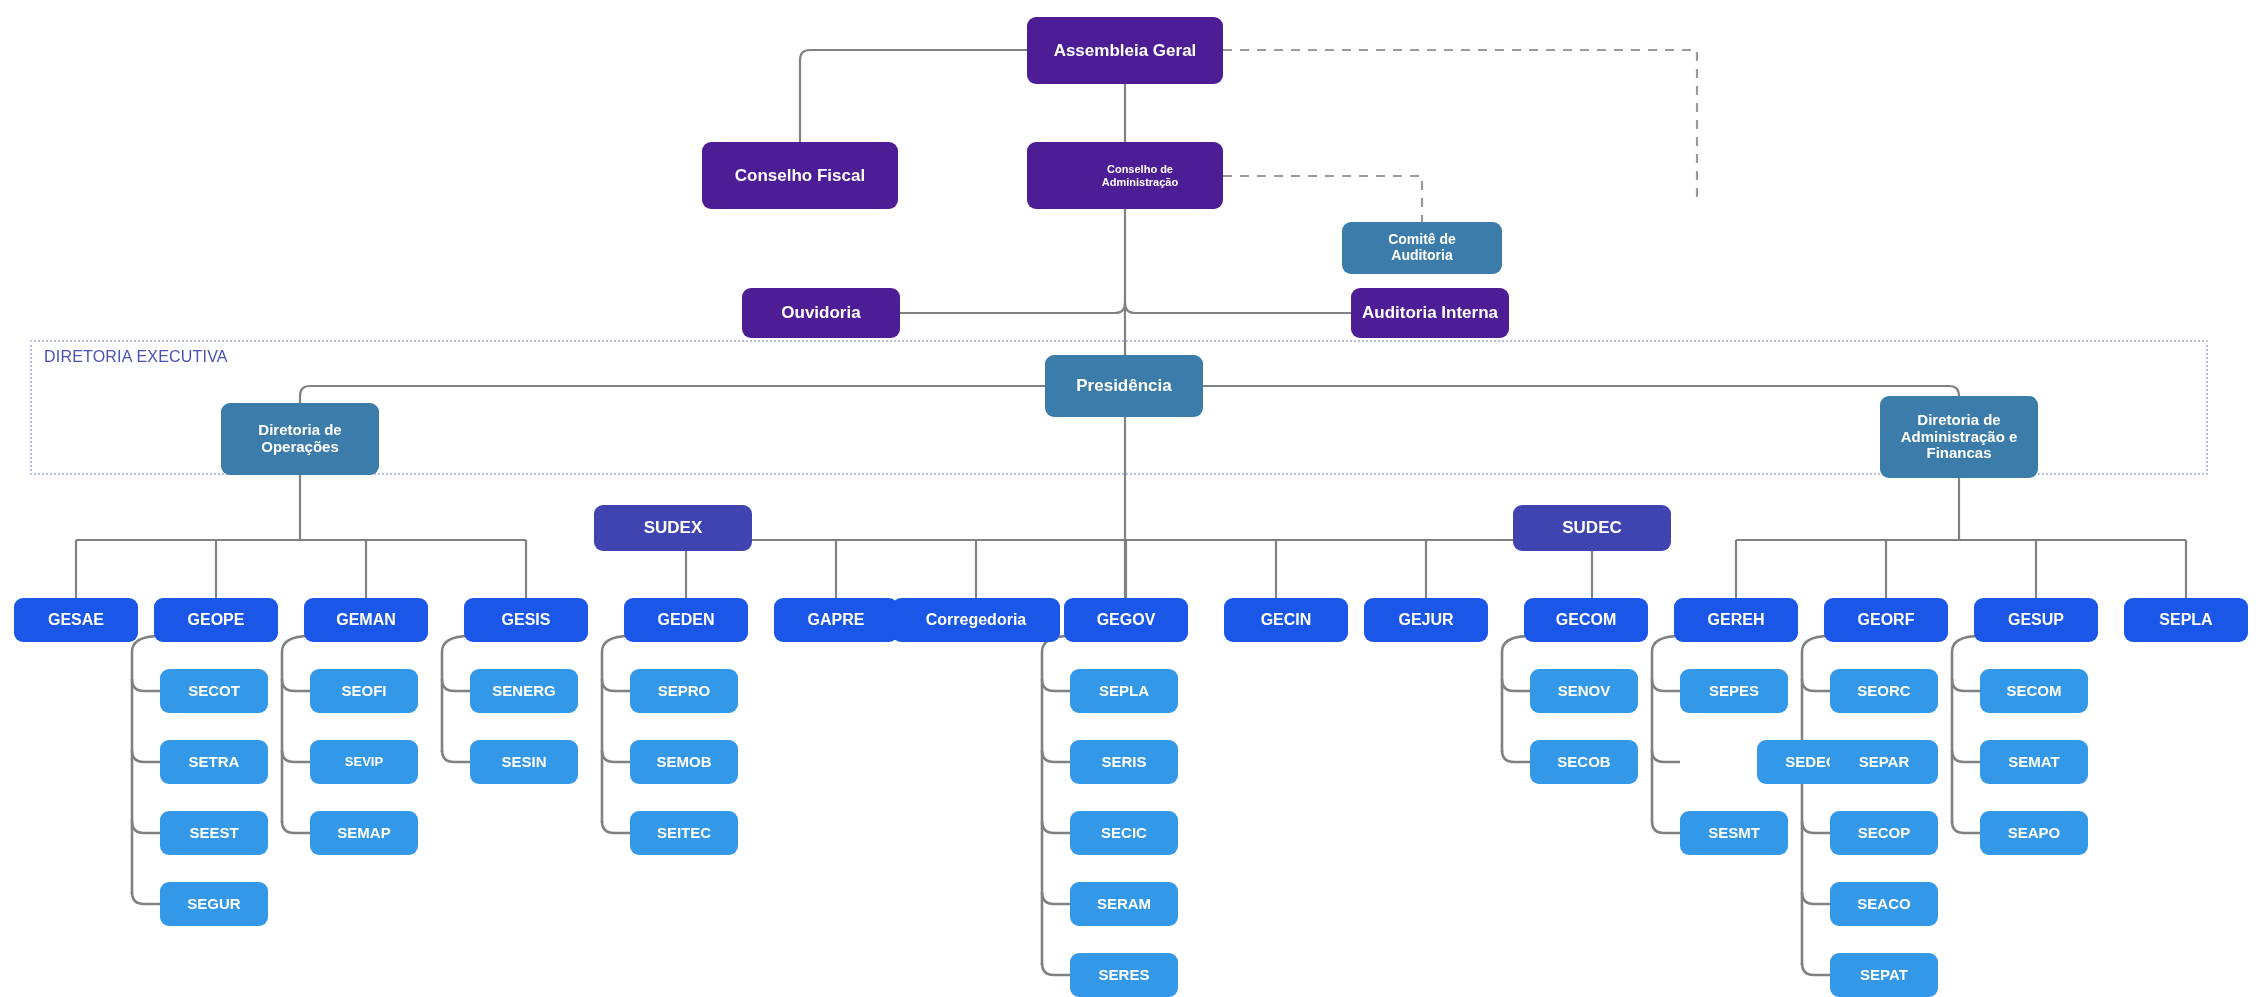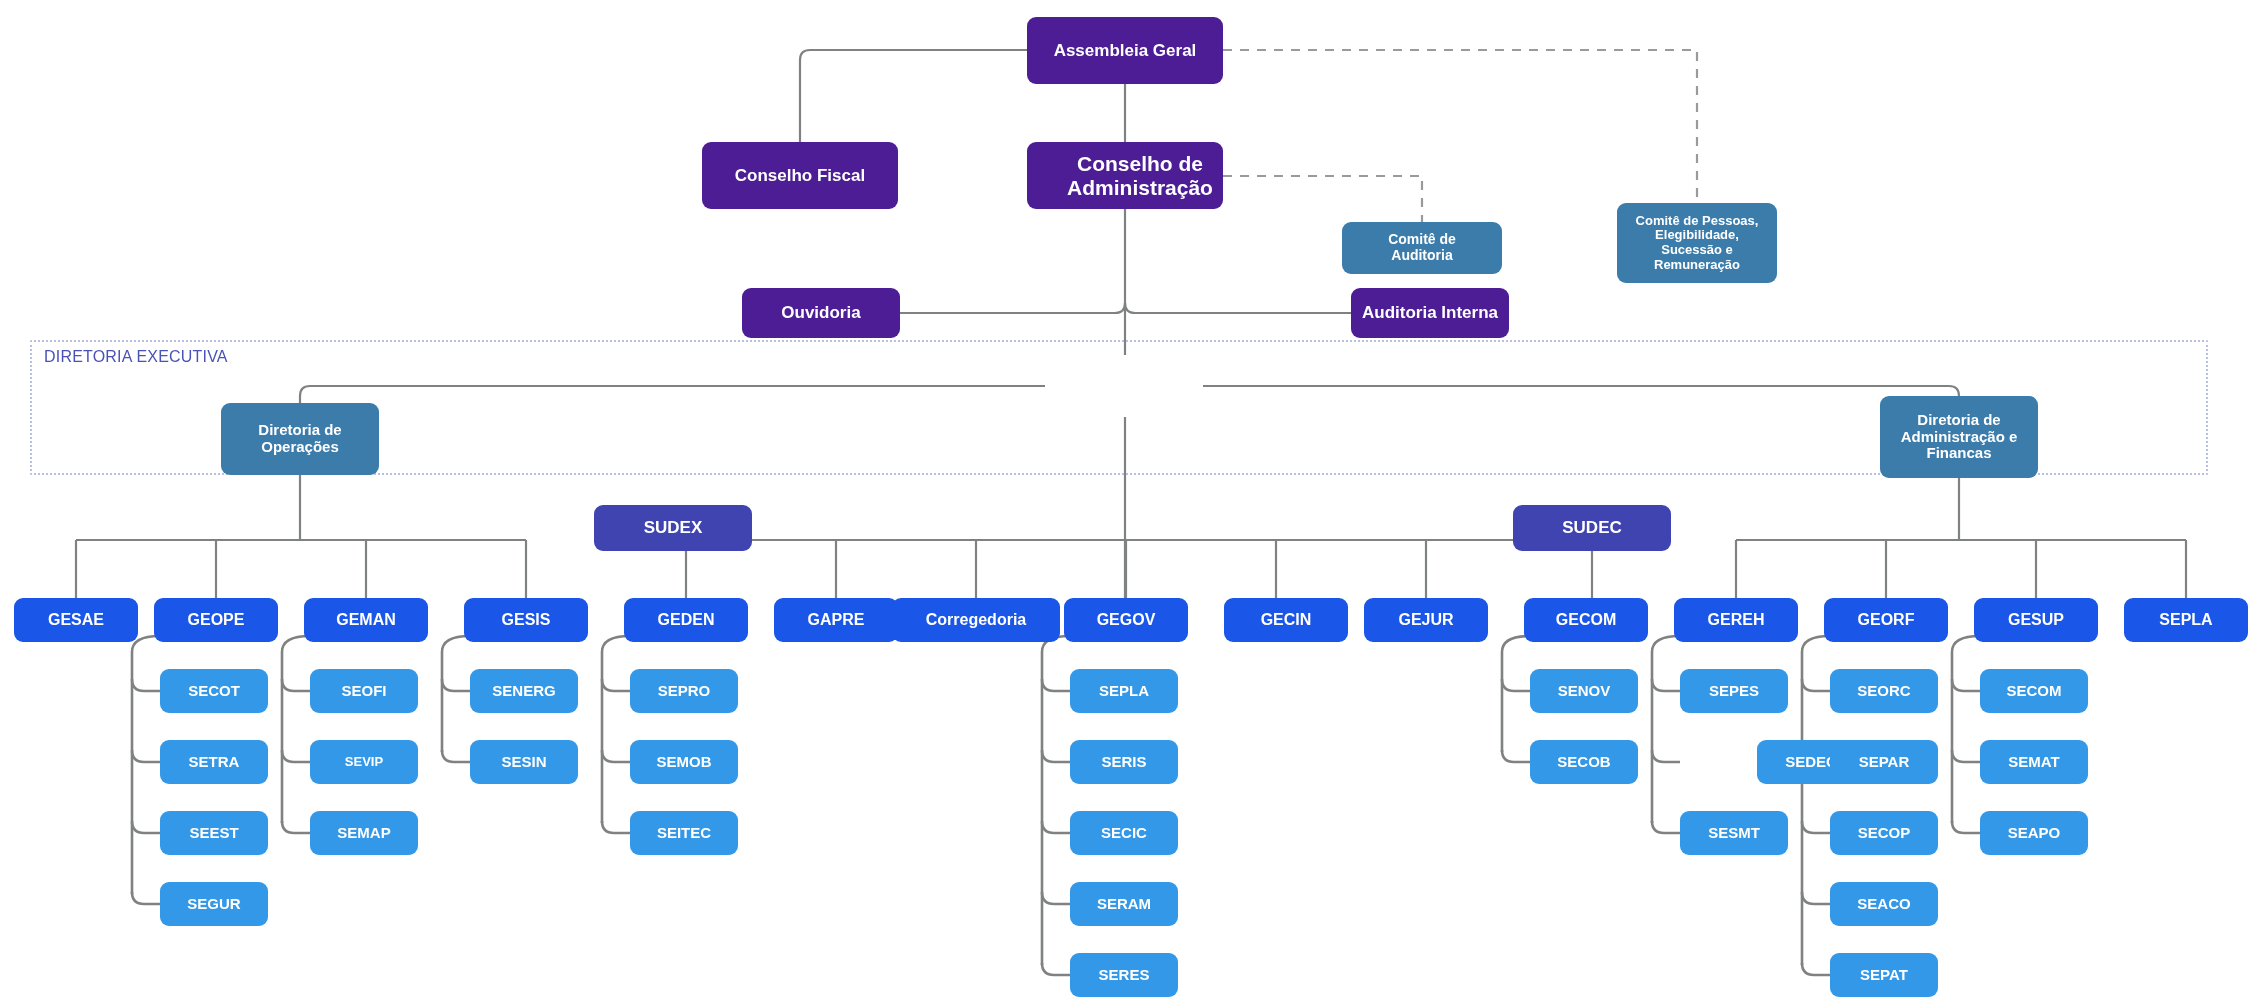--- a/index.html
+++ b/index.html
@@ -164,35 +164,32 @@
         <path d="M1952,679 Q1952,691 1964,691 L1980,691"></path>
         <path d="M1952,750 Q1952,762 1964,762 L1980,762"></path>
         <path d="M1952,821 Q1952,833 1964,833 L1980,833"></path>
       </g>
   </svg>
 
   <div class="node navy" style="left:1027px; top:17px; width:196px; height:67px; font-size:17px;">Assembleia Geral</div>
 
   <div class="node navy" style="left:702px; top:142px; width:196px; height:67px; font-size:17px;">Conselho Fiscal</div>
 
-  <div class="node navy" style="left:1027px; top:142px; width:196px; height:67px; font-size:21px;padding-left:36px;">Conselho de
+  <div class="node navy" style="left:1027px; top:142px; width:196px; height:67px; font-size:11px;padding-left:36px;">Conselho de
 Administração</div>
 
   <div class="node steel" style="left:1342px; top:222px; width:160px; height:52px; font-size:14px;">Comitê de
 Auditoria</div>
 
-  <div class="node steel" style="left:1617px; top:203px; width:160px; height:80px; font-size:13px;">Comitê de Pessoas,
-Elegibilidade,
-Sucessão e
-Remuneração</div>
 
   <div class="node navy" style="left:742px; top:288px; width:158px; height:50px; font-size:17px;">Ouvidoria</div>
 
   <div class="node navy" style="left:1351px; top:288px; width:158px; height:50px; font-size:17px;">Auditoria Interna</div>
 
+  <div class="node steel" style="left:1045px; top:355px; width:158px; height:62px; font-size:17px;">Presidência</div>
 
   <div class="node steel" style="left:221px; top:403px; width:158px; height:72px; font-size:15px;">Diretoria de
 Operações</div>
 
   <div class="node steel" style="left:1880px; top:396px; width:158px; height:82px; font-size:15px;">Diretoria de
 Administração e
 Financas</div>
 
   <div class="node indigo" style="left:594px; top:505px; width:158px; height:46px; font-size:17px;">SUDEX</div>
 

